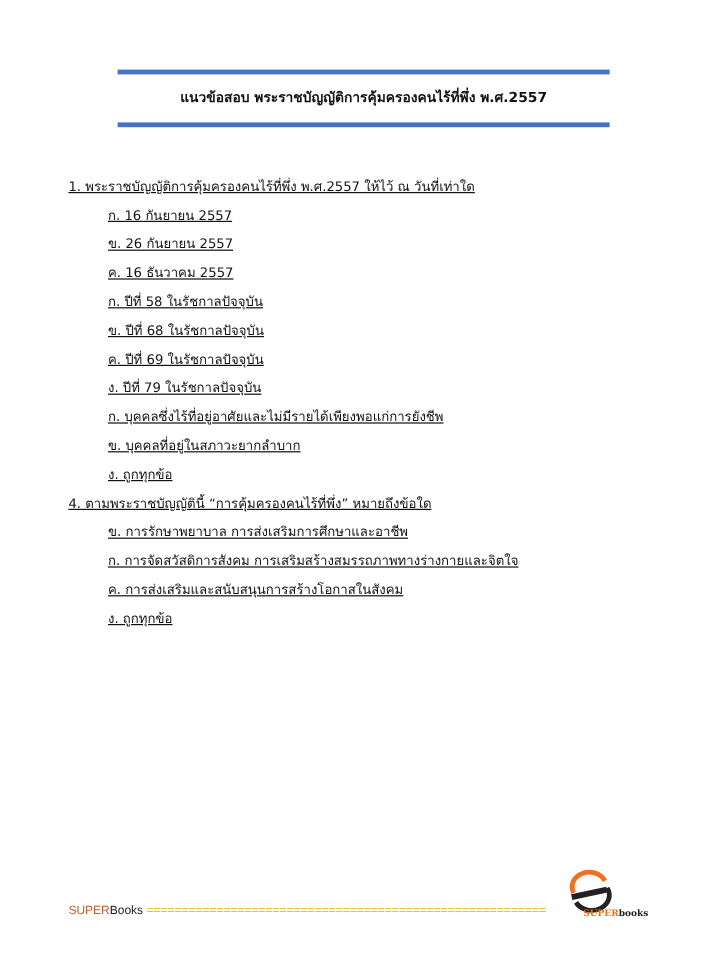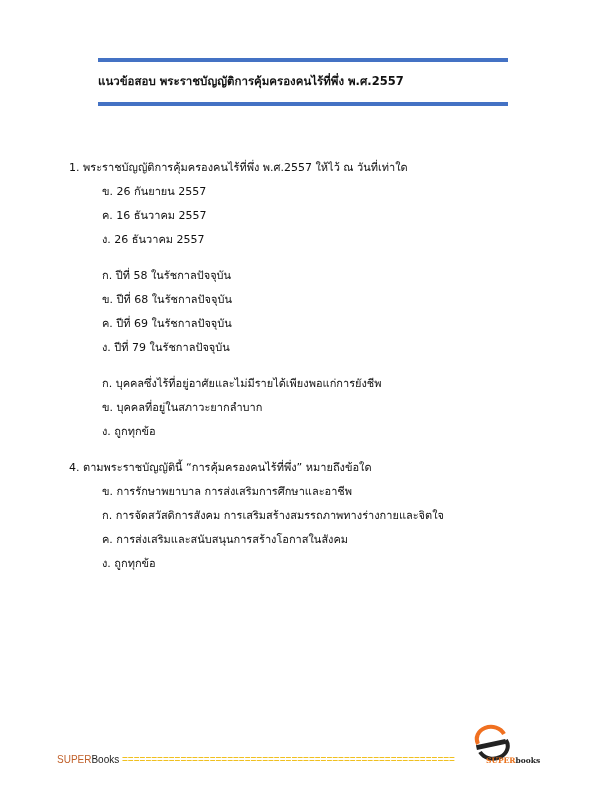--- a/index.html
+++ b/index.html
@@ -9,25 +9,25 @@
     color: #111111;
   }
   .rule {
     position: absolute; left: 98px; width: 410px; height: 4px;
     background: #4472c4;
   }
   .rule.top { top: 58px; }
   .rule.bottom { top: 102px; }
   .title {
     position: absolute; left: 98px; width: 410px; top: 72px;
-    font-size: 11.5px; font-weight: bold; color: #111;
+    text-align: center; font-size: 11.5px; font-weight: bold; color: #111;
     line-height: 18px;
   }
   .questions { position: absolute; left: 57px; top: 144px; width: 500px; }
-  .q { margin: 12px; }
+  .q { margin: 0; text-decoration: underline; }
   .q-text {
     font-size: 11px; line-height: 24px; height: 24px; white-space: nowrap;
   }
   .opt {
     font-size: 11px; line-height: 24px; height: 24px; padding-left: 33px;
     white-space: nowrap;
   }
   .footer-brand {
     position: absolute; left: 57px; top: 754px; font-size: 10px;
     font-family: "Liberation Sans", sans-serif; white-space: nowrap;
@@ -48,23 +48,23 @@
 </head>
 <body>
 
 <div class="rule top"></div>
 <div class="title">แนวข้อสอบ พระราชบัญญัติการคุ้มครองคนไร้ที่พึ่ง พ.ศ.2557</div>
 <div class="rule bottom"></div>
 
 <div class="questions">
   <div class="q">
     <div class="q-text">1. พระราชบัญญัติการคุ้มครองคนไร้ที่พึ่ง พ.ศ.2557 ให้ไว้ ณ วันที่เท่าใด</div>
+    <div class="opt">ก. 16 กันยายน 2557</div>
     <div class="opt">ข. 26 กันยายน 2557</div>
     <div class="opt">ค. 16 ธันวาคม 2557</div>
-    <div class="opt">ง. 26 ธันวาคม 2557</div>
   </div>
   <div class="q">
     <div class="opt">ก. ปีที่ 58 ในรัชกาลปัจจุบัน</div>
     <div class="opt">ข. ปีที่ 68 ในรัชกาลปัจจุบัน</div>
     <div class="opt">ค. ปีที่ 69 ในรัชกาลปัจจุบัน</div>
     <div class="opt">ง. ปีที่ 79 ในรัชกาลปัจจุบัน</div>
   </div>
   <div class="q">
     <div class="opt">ก. บุคคลซึ่งไร้ที่อยู่อาศัยและไม่มีรายได้เพียงพอแก่การยังชีพ</div>
     <div class="opt">ข. บุคคลที่อยู่ในสภาวะยากลำบาก</div>

